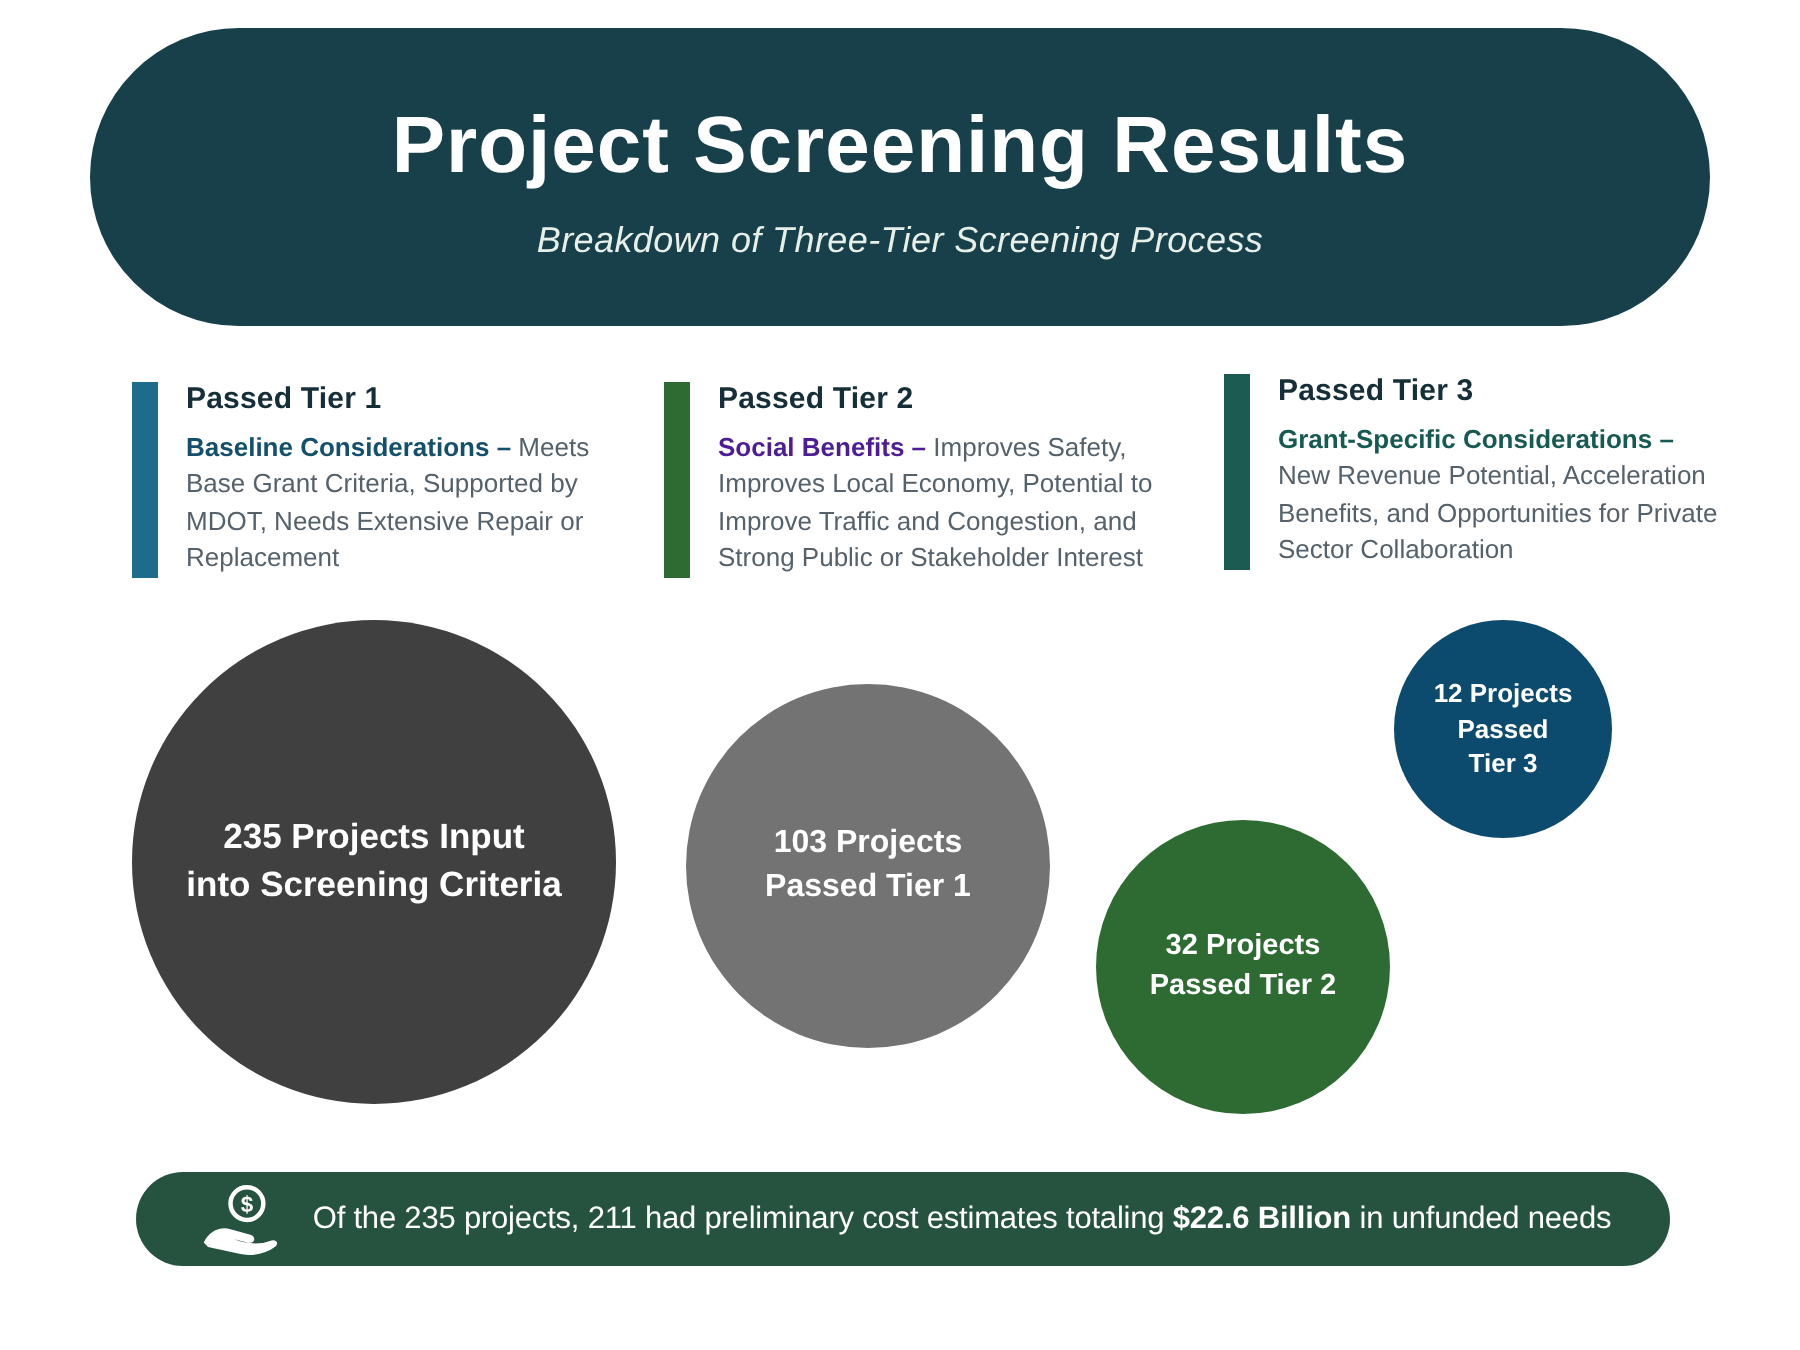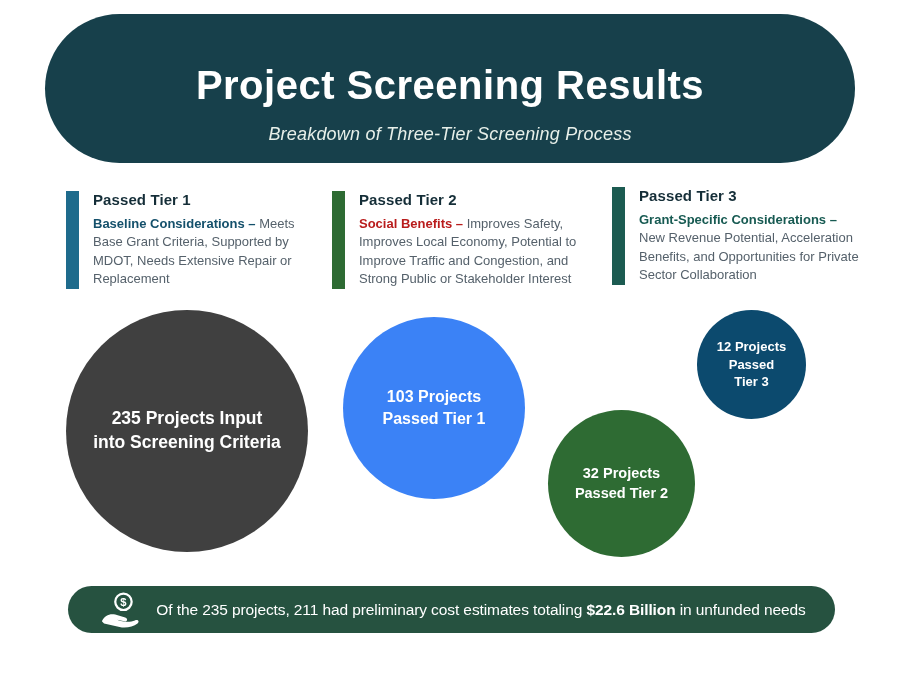--- a/index.html
+++ b/index.html
@@ -7,49 +7,49 @@
     position:relative;width:900px;height:675px;background:#ffffff;overflow:hidden;
     font-family:"Liberation Sans", sans-serif;
   }
 
   
   .header{
     position:absolute;left:45px;top:14px;width:810px;height:149px;
     background:#17404B;border-radius:76px;text-align:center;color:#fff;
   }
   .header h1{
-    margin:16px;padding-top:33px;font-size:40px;font-weight:bold;letter-spacing:.5px;color:#ffffff;
+    margin:4px;padding-top:33px;font-size:40px;font-weight:bold;letter-spacing:.5px;color:#ffffff;
   }
   .header .subtitle{
     margin-top:14px;font-size:18px;font-style:italic;color:#E7EFE9;letter-spacing:.2px;
   }
 
   
   .tier{position:absolute;display:flex;gap:14px;width:252px;}
   .tier .bar{width:13px;flex:0 0 13px;}
   .tier1{left:66px;top:191px;}
   .tier2{left:332px;top:191px;}
   .tier3{left:612px;top:187px;}
   .tier1 .bar{background:#1E6B8C;}
   .tier2 .bar{background:#2E6B33;}
   .tier3 .bar{background:#1C5B51;}
   .tier h2{margin:0 0 7px 0;font-size:15px;font-weight:bold;color:#152E38;letter-spacing:.1px;}
   .tier .body{font-size:13px;line-height:1.42;color:#55616B;}
   .tier .lead{font-weight:bold;}
   .tier1 .lead{color:#14506B;}
-  .tier2 .lead{color:#b91c1c;}
+  .tier2 .lead{color:#4c1d95;}
   .tier3 .lead{color:#175A52;}
 
   
   .bubble{
     position:absolute;border-radius:50%;display:flex;align-items:center;justify-content:center;
     color:#ffffff;font-weight:bold;text-align:center;line-height:1.35;
   }
   .bubble-1{left:66px;top:310px;width:242px;height:242px;background:#404040;font-size:17.5px;}
-  .bubble-2{left:343px;top:317px;width:182px;height:182px;background:#3b82f6;font-size:16px;}
+  .bubble-2{left:343px;top:342px;width:182px;height:182px;background:#737373;font-size:16px;}
   .bubble-3{left:548px;top:410px;width:147px;height:147px;background:#2E6B33;font-size:14.5px;}
   .bubble-4{left:697px;top:310px;width:109px;height:109px;background:#0c4a6e;font-size:13px;}
 
   
   .footer{
     position:absolute;left:68px;top:586px;width:767px;height:47px;
     background:#265240;border-radius:24px;color:#ffffff;
     display:flex;align-items:center;justify-content:center;gap:13px;
     font-size:15.5px;white-space:nowrap;letter-spacing:-0.1px;
   }

